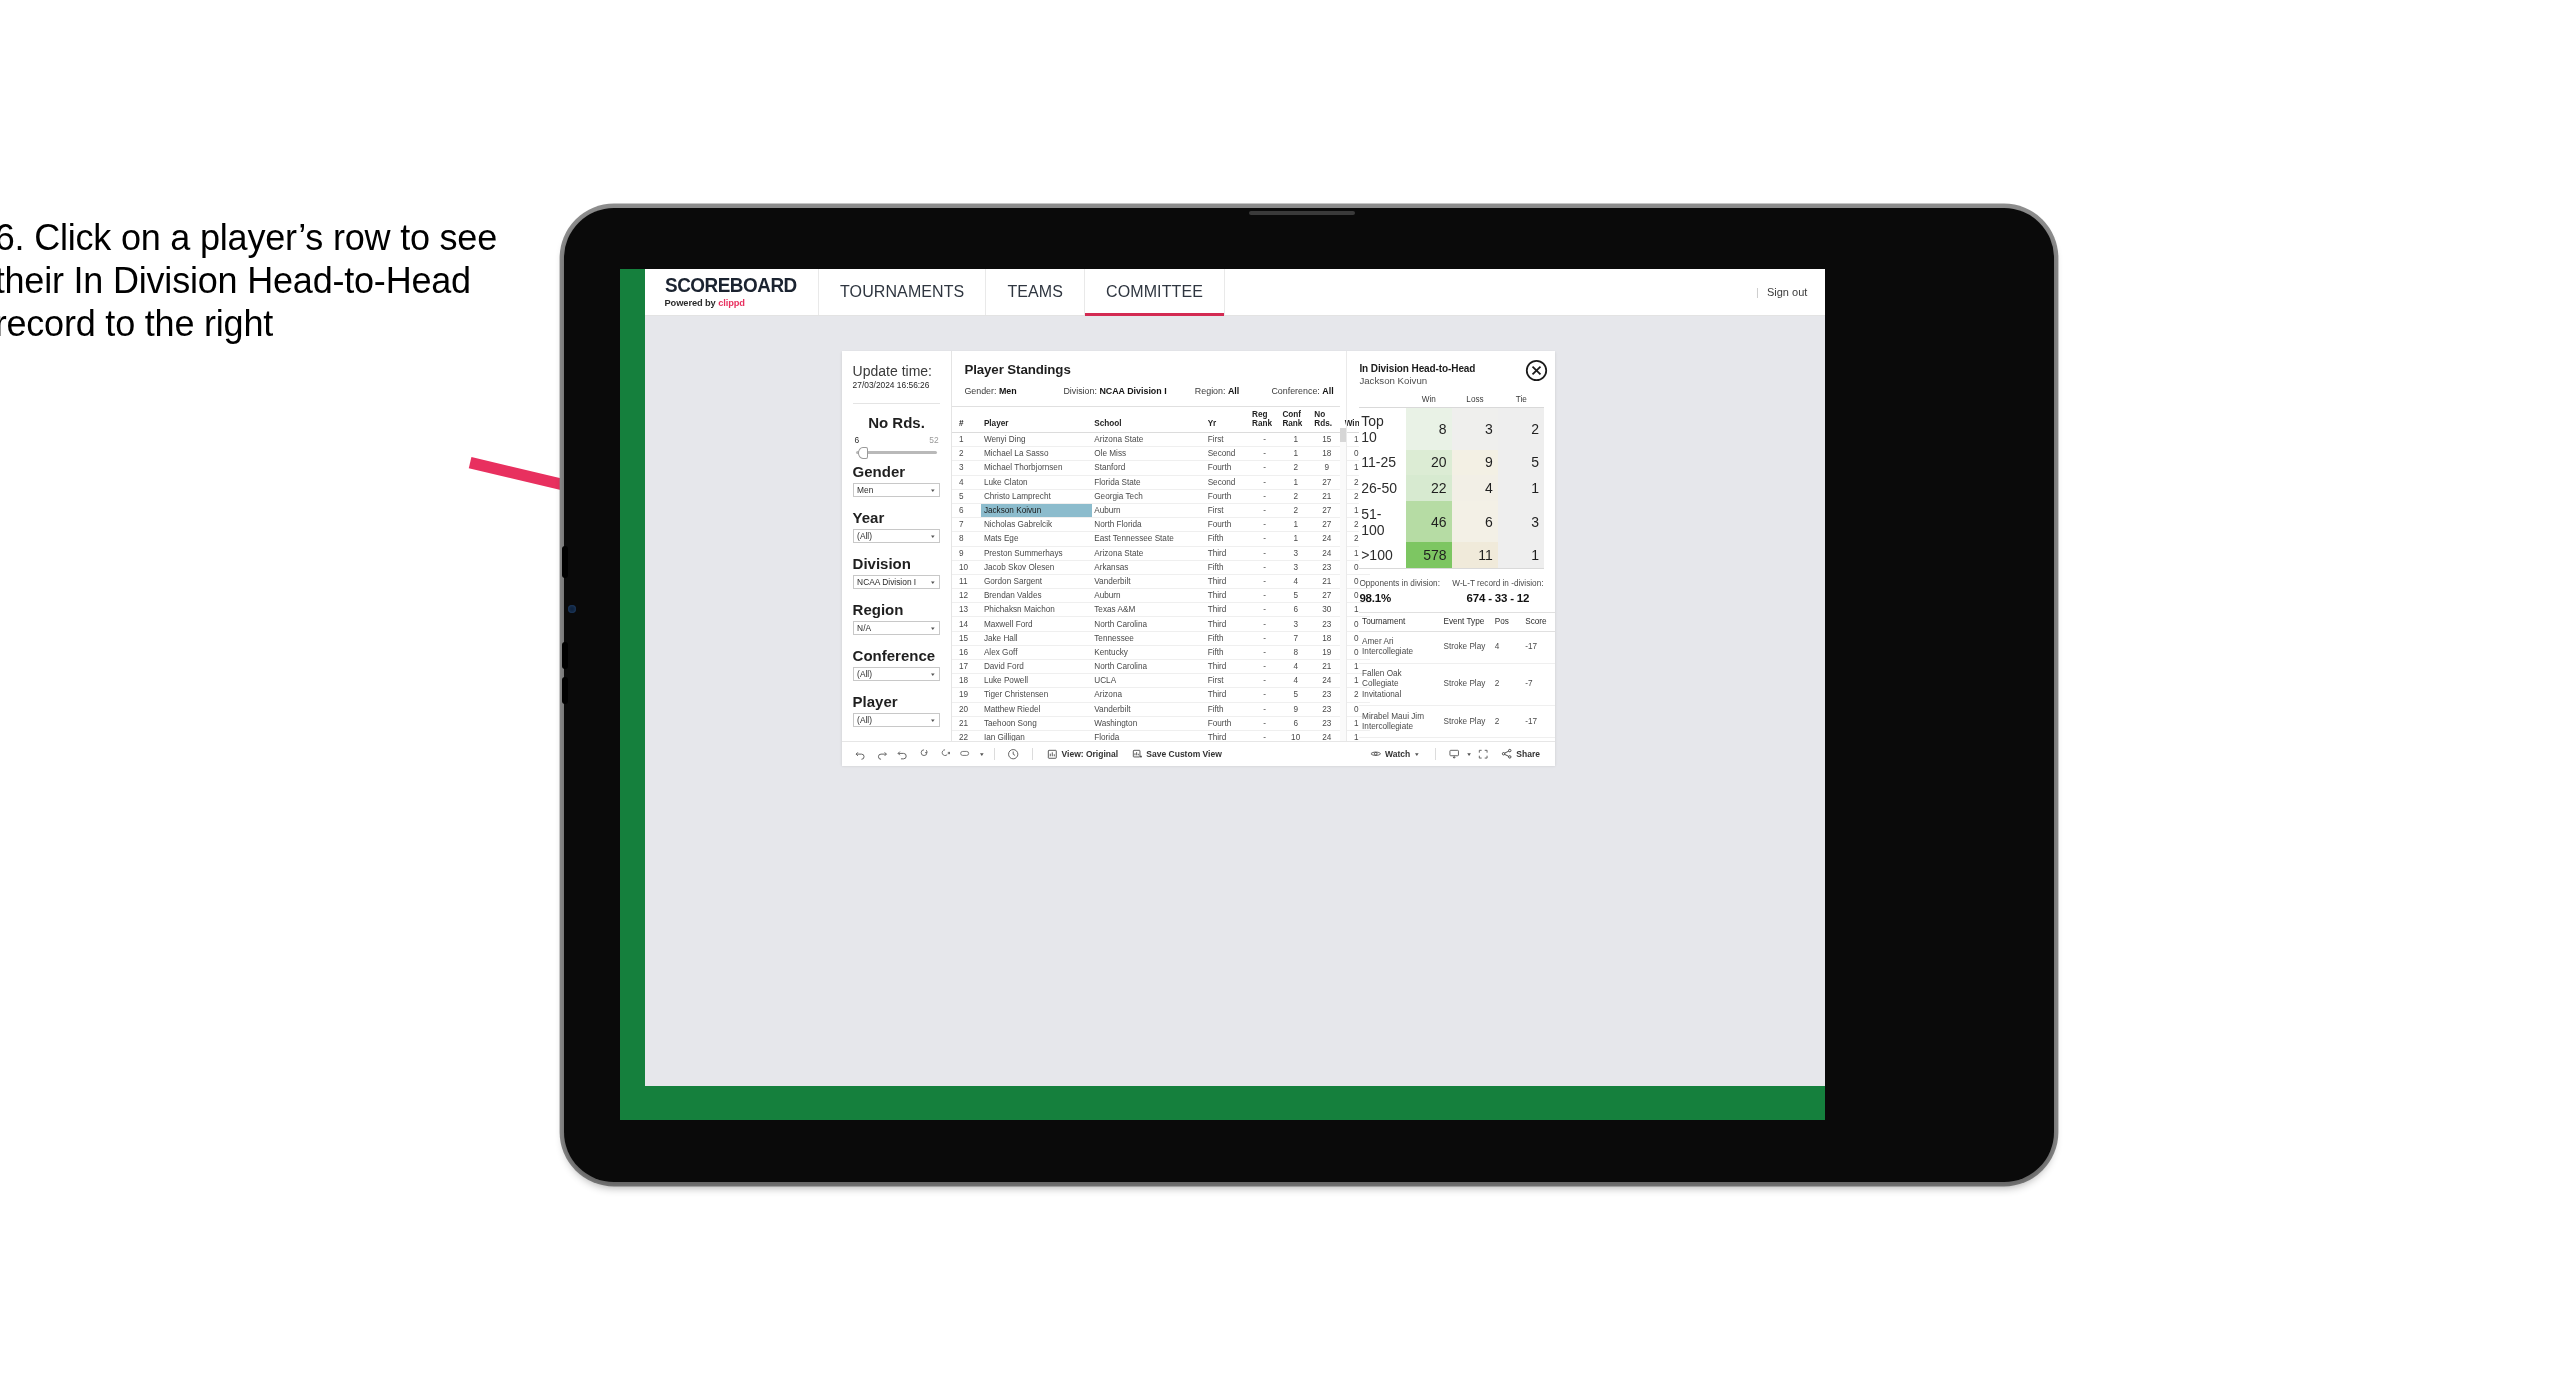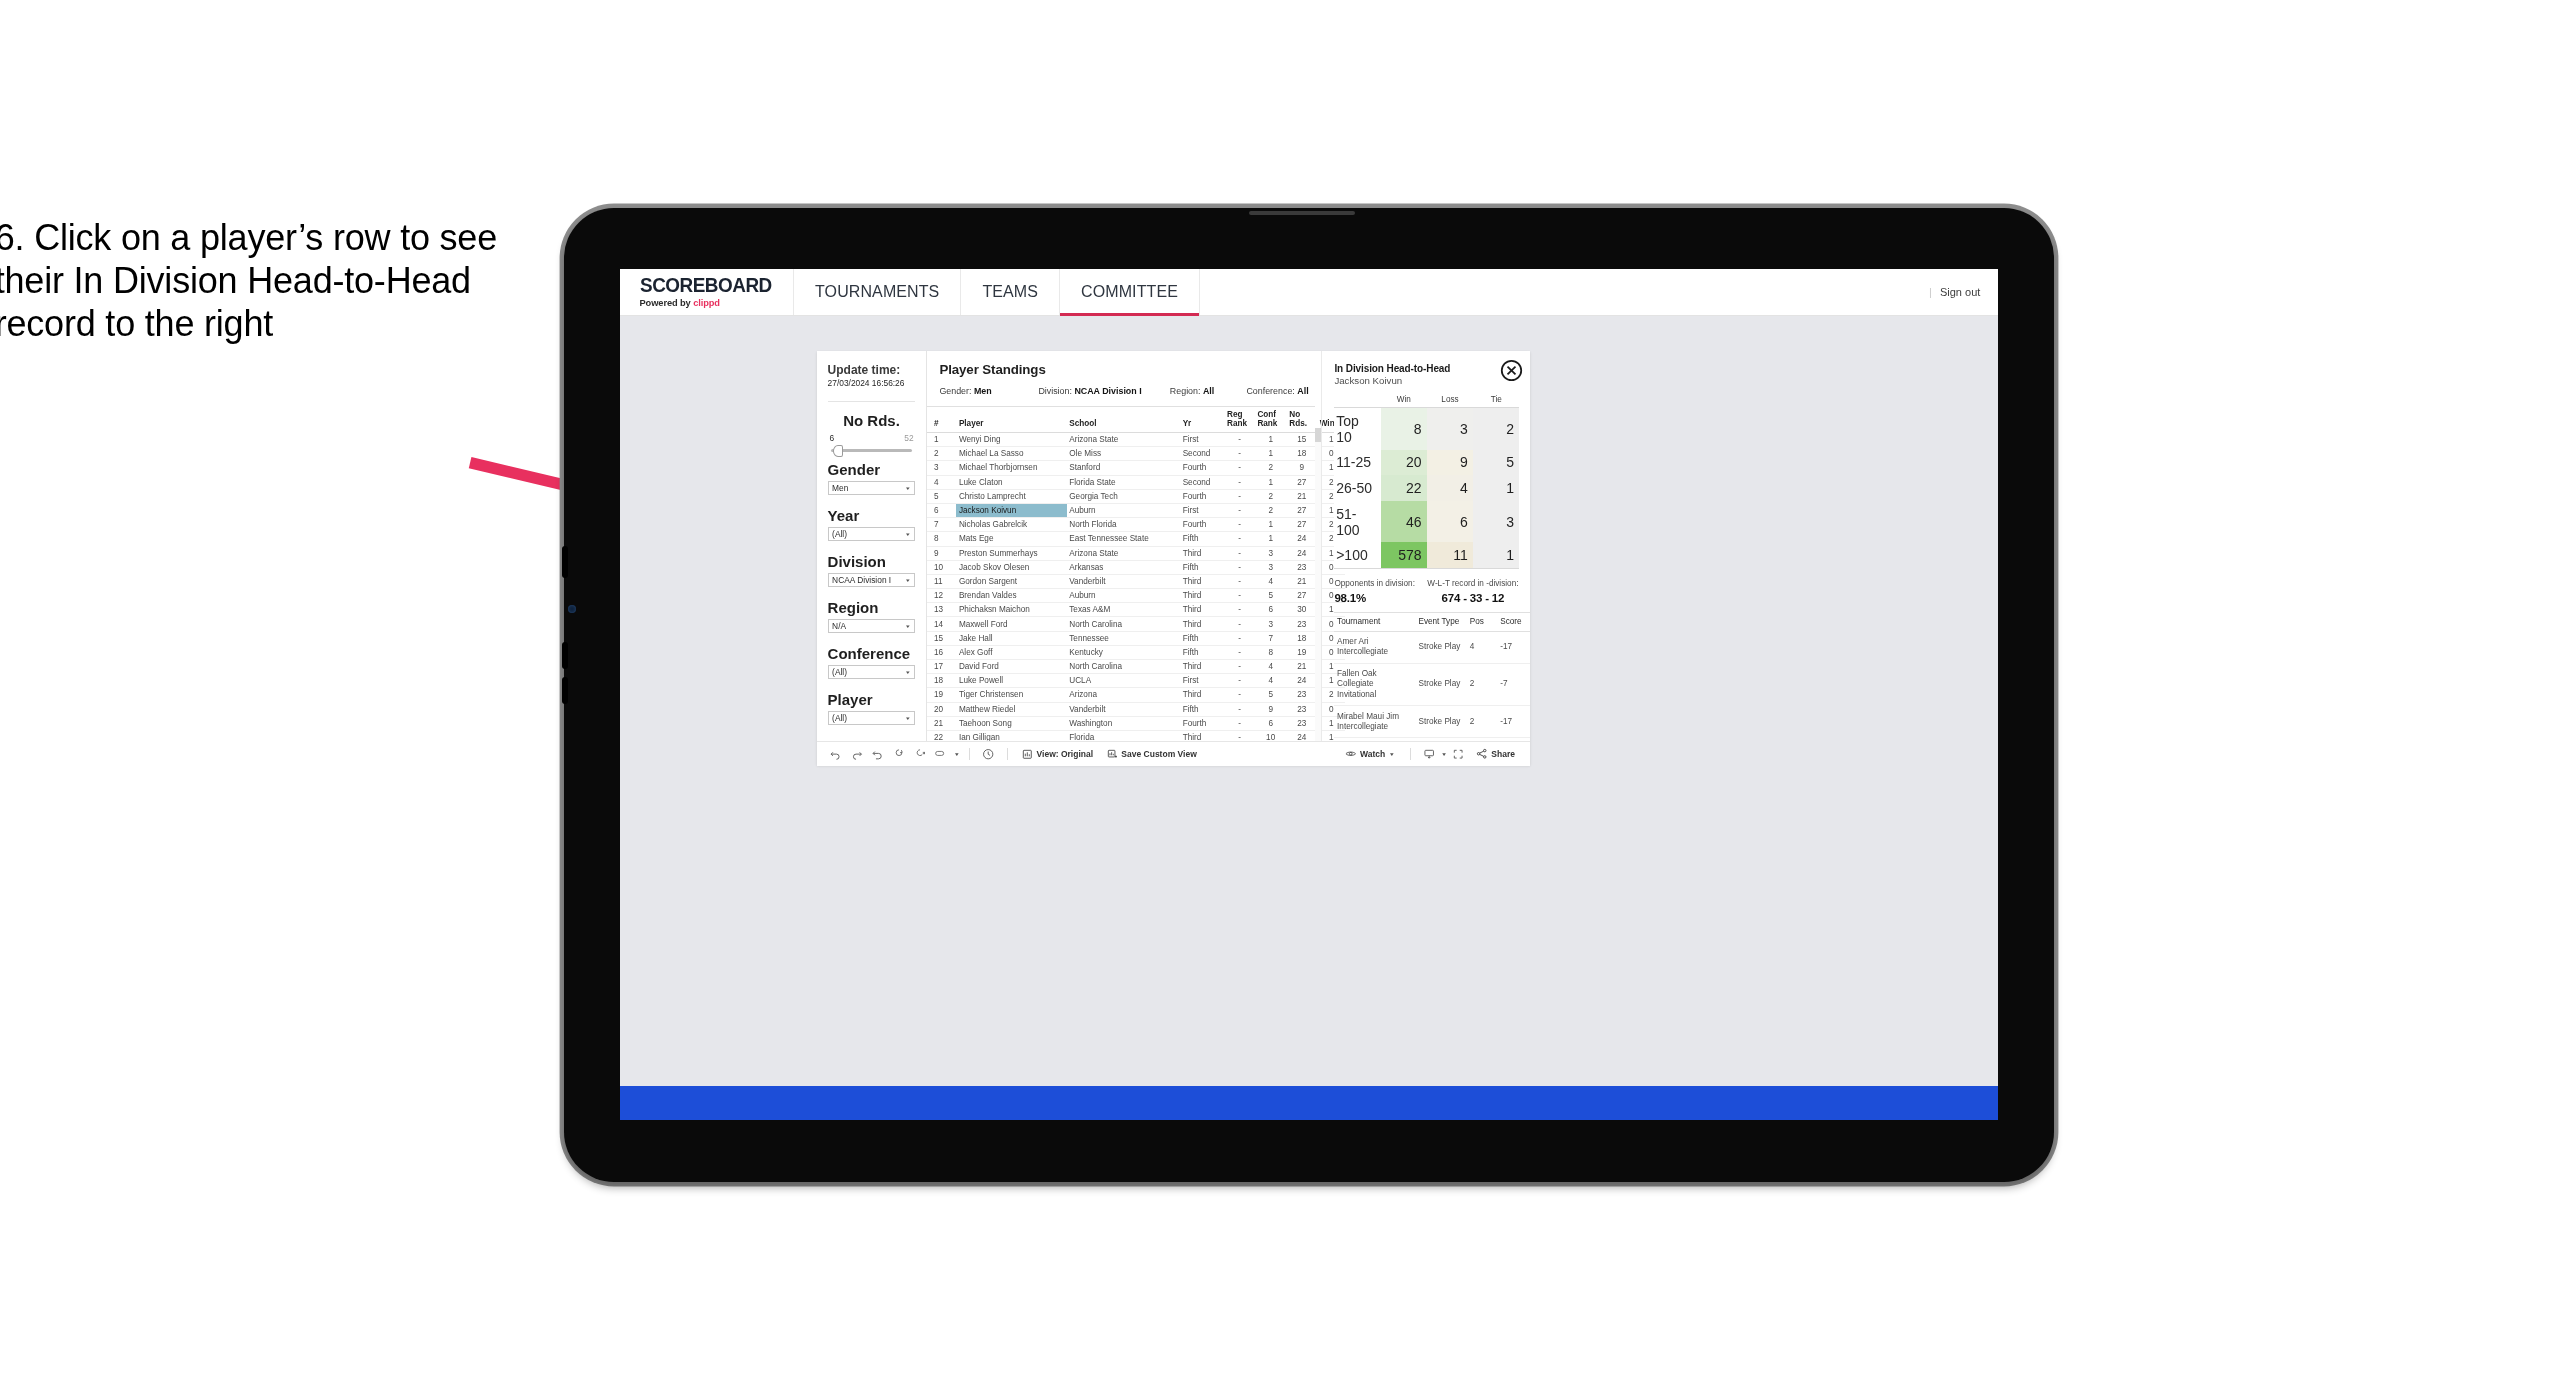--- a/index.html
+++ b/index.html
@@ -87,24 +87,25 @@
     height: 4.4px;
     border-radius: 2.7px;
     background: #3a3a3a;
   }
 
   
   #screen {
     position: absolute;
     left: 56px;
     top: 61px;
-    width: 1378px;
+    width: 1180px;
     height: 851px;
-    background: #1d4ed8;
+    background: #15803d;
     overflow: hidden;
+    padding-left: 25px;
   }
 
   
   #app-header {
     height: 46px;
     background: #ffffff;
     display: flex;
     align-items: stretch;
     border-bottom: 0.9px solid #e3e3e3;
     position: relative;
@@ -210,21 +211,21 @@
 
   
   #filters {
     width: 110px;
     border-right: 0.9px solid #e4e4e4;
     padding: 12.4px 10.6px 0 10.6px;
     box-sizing: border-box;
     font-size: 8.4px;
     color: #2c2c2c;
   }
-  #update-time .lbl { font-size: 12px; color: #3a3a3a; font-weight: bold; }
+  #update-time .lbl { font-size: 14px; color: #3a3a3a; }
   #update-time .val { font-size: 8.4px; color: #1f1f1f; margin-top: 0.9px; }
   #filters hr {
     border: none;
     border-top: 0.9px solid #e4e4e4;
     margin: 12.4px 0 10.6px 0;
   }
   .filter-block { margin-bottom: 11.5px; }
   .filter-label {
     font-weight: bold;
     font-size: 15px;

